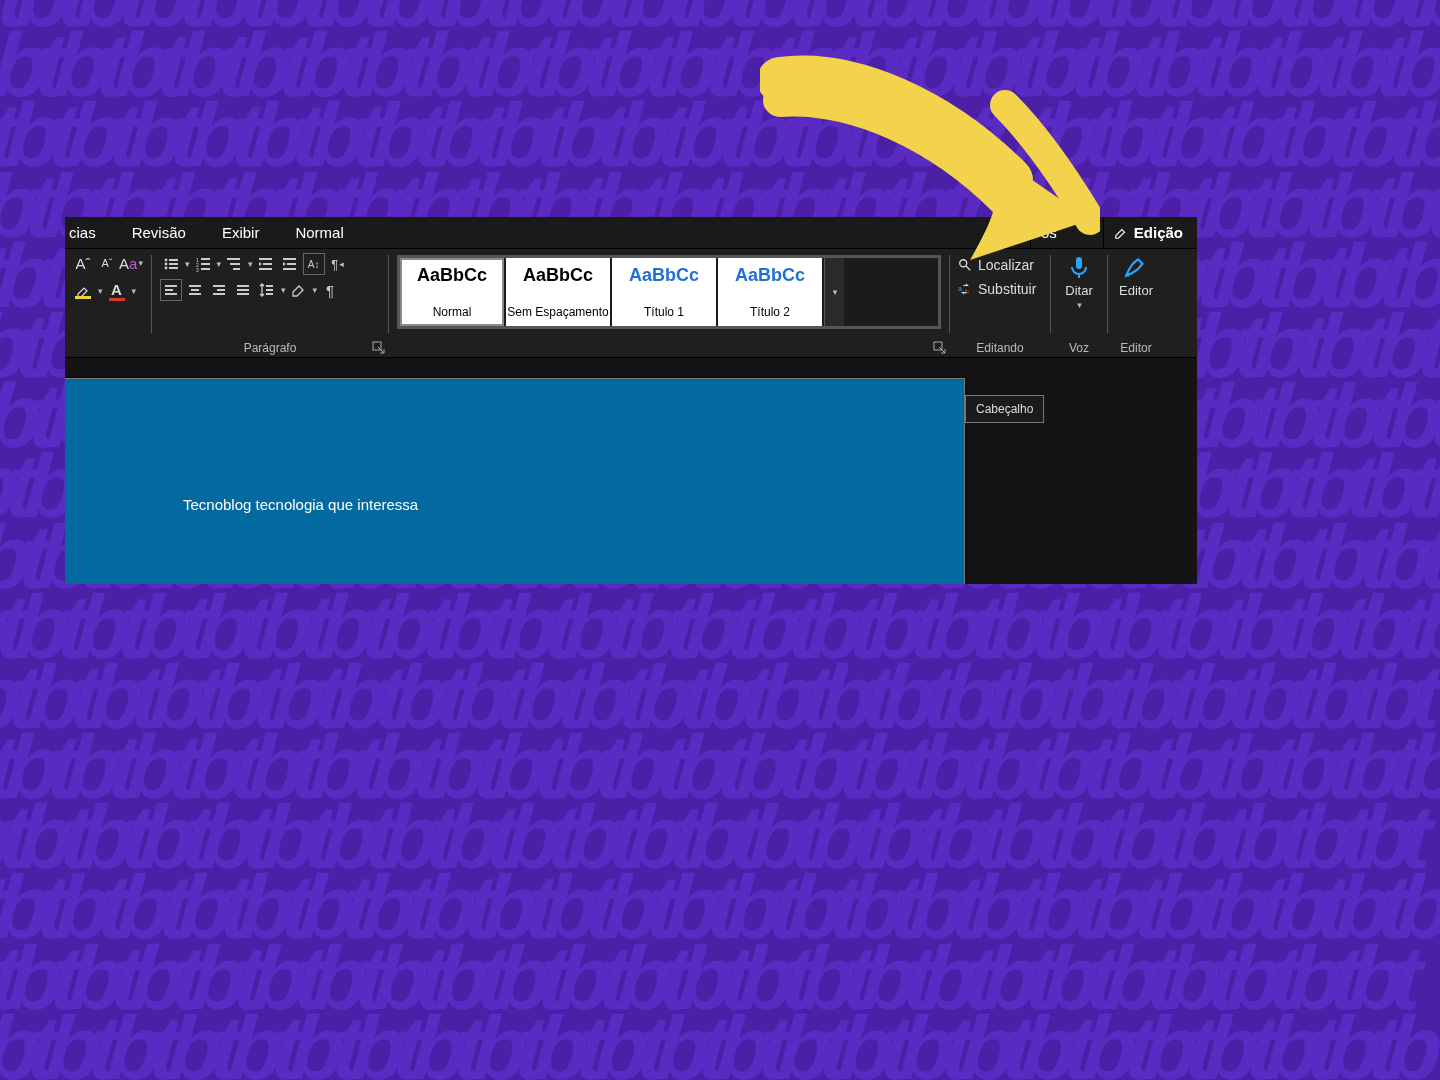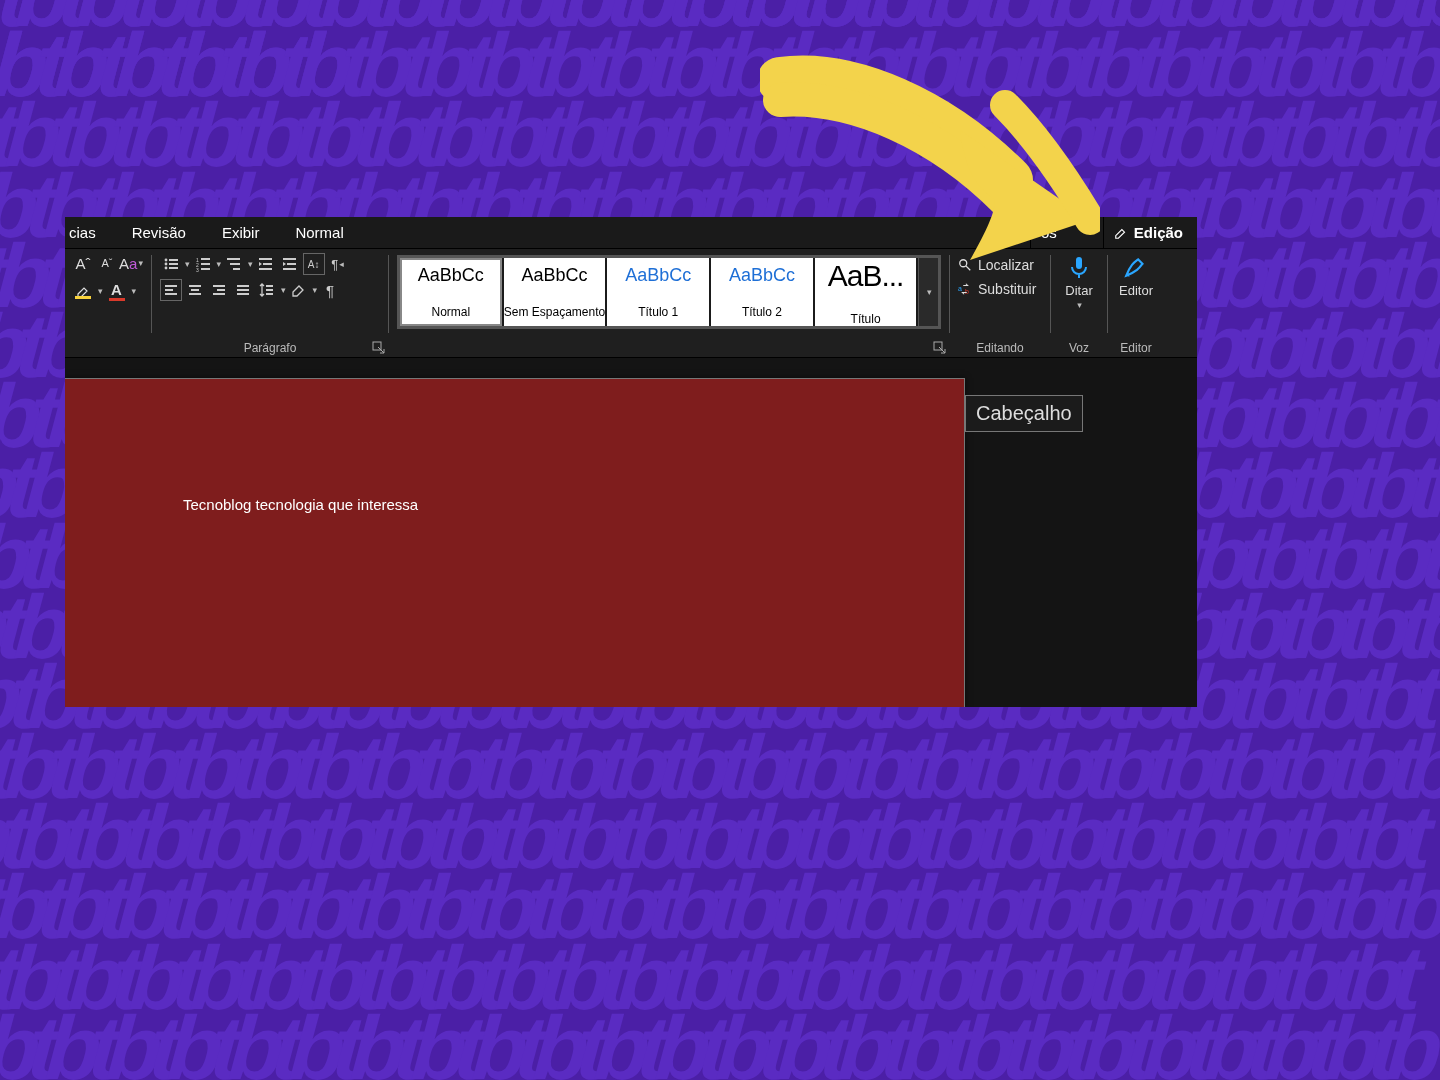--- a/index.html
+++ b/index.html
@@ -23,21 +23,21 @@
     position: absolute; inset: -40px;
     font-size: 90px; font-weight: 700; font-style: italic;
     color: #5a2bc2; letter-spacing: -12px; line-height: 0.78;
     word-break: break-all;
     transform: skewX(-4deg);
   }
 
   .word-window {
     position: absolute;
     left: 65px; top: 217px;
-    width: 1132px; height: 490px;
+    width: 1132px; height: 367px;
     background: #1a1a1a;
     overflow: hidden;
     color: #e6e6e6;
   }
   .tabs-row {
     height: 31px;
     display: flex; align-items: center;
     padding: 0 4px;
     background: #1a1a1a;
     gap: 36px;
@@ -90,21 +90,21 @@
   .para-row + .para-row { margin-top:4px; }
 
   .styles-group { width: 560px; padding-top:6px; }
   .styles-gallery { display:flex; gap:2px; background:#1b1b1b; border:3px solid #555; height:74px; }
   .style-card {
     width: 104px; height: 68px; background:#fff; color:#000;
     display:flex; flex-direction:column; align-items:center; justify-content:center;
     font-size: 17px;
   }
   .style-card.selected { outline:2px solid #888; outline-offset:-2px; }
-  .style-card .sample { font-size:18px; }
+  .style-card .sample { font-size:18px;font-weight:bold; }
   .style-card .sample.blue { color:#1e6fd6; }
   .style-card .sample.big { font-size:30px; letter-spacing:-1px;}
   .style-card .name { font-size:12px; margin-top:19px; }
   .styles-more {
     width: 20px; display:flex; flex-direction:column; align-items:center; justify-content:center;
     border-left:1px solid #555; color:#ccc; background:#2a2a2a;
   }
 
   .edit-group { width: 100px; padding-top:4px;}
   .edit-row { display:flex; align-items:center; gap:6px; color:#ddd; font-size:14px; height:24px;}
@@ -114,31 +114,31 @@
   .bigbtn .iconwrap { width:28px; height:28px; display:flex; align-items:center; justify-content:center;}
   .bigbtn .lbl { font-size:13px; }
   .editor-group { width: 56px; padding-top:4px;}
 
   .doc-area {
     position:absolute; left:0; right:0; top:141px; bottom:0;
     background: #141414;
   }
   .page {
     position:absolute; left:0; top:20px; width:900px; bottom:0;
-    background:#7f1d1d; border:1px solid #777; border-left:none; border-bottom:none;
+    background:#0369a1; border:1px solid #777; border-left:none; border-bottom:none;
     box-shadow: 0 0 6px rgba(0,0,0,.6);
   }
   .page .content {
     position:absolute; left:118px; top:117px; right:40px;
     color:#fff; font-size:15px;
   }
   .header-tag {
     position:absolute; left:900px; top:37px;
     border:1px solid #777; background:#1b1b1b; padding:6px 10px;
-    font-size:20px; color:#ddd;
+    font-size:12px; color:#ddd;
   }
 
   
   .arrow {
     position:absolute; left:760px; top:50px; width:340px; height:230px;
     pointer-events:none;
   }
   .arrow svg { width:100%; height:100%; }
 </style>
 </head>
@@ -312,24 +312,20 @@
           <span class="name">Sem Espaçamento</span>
         </div>
         <div class="style-card">
           <span class="sample blue">AaBbCc</span>
           <span class="name">Título 1</span>
         </div>
         <div class="style-card">
           <span class="sample blue">AaBbCc</span>
           <span class="name">Título 2</span>
         </div>
-        <div class="style-card">
-          <span class="sample big">AaB...</span>
-          <span class="name">Título</span>
-        </div>
         <div class="styles-more">
           <span class="dd-caret">▾</span>
         </div>
       </div>
       <span class="launcher">
         <svg viewBox="0 0 14 14">
             <rect x="1" y="1" width="8" height="8" fill="none" stroke="#aaa"></rect>
             <path d="M6 6l6 6M12 8v4h-4" fill="none" stroke="#aaa"></path>
           </svg>
       </span>

